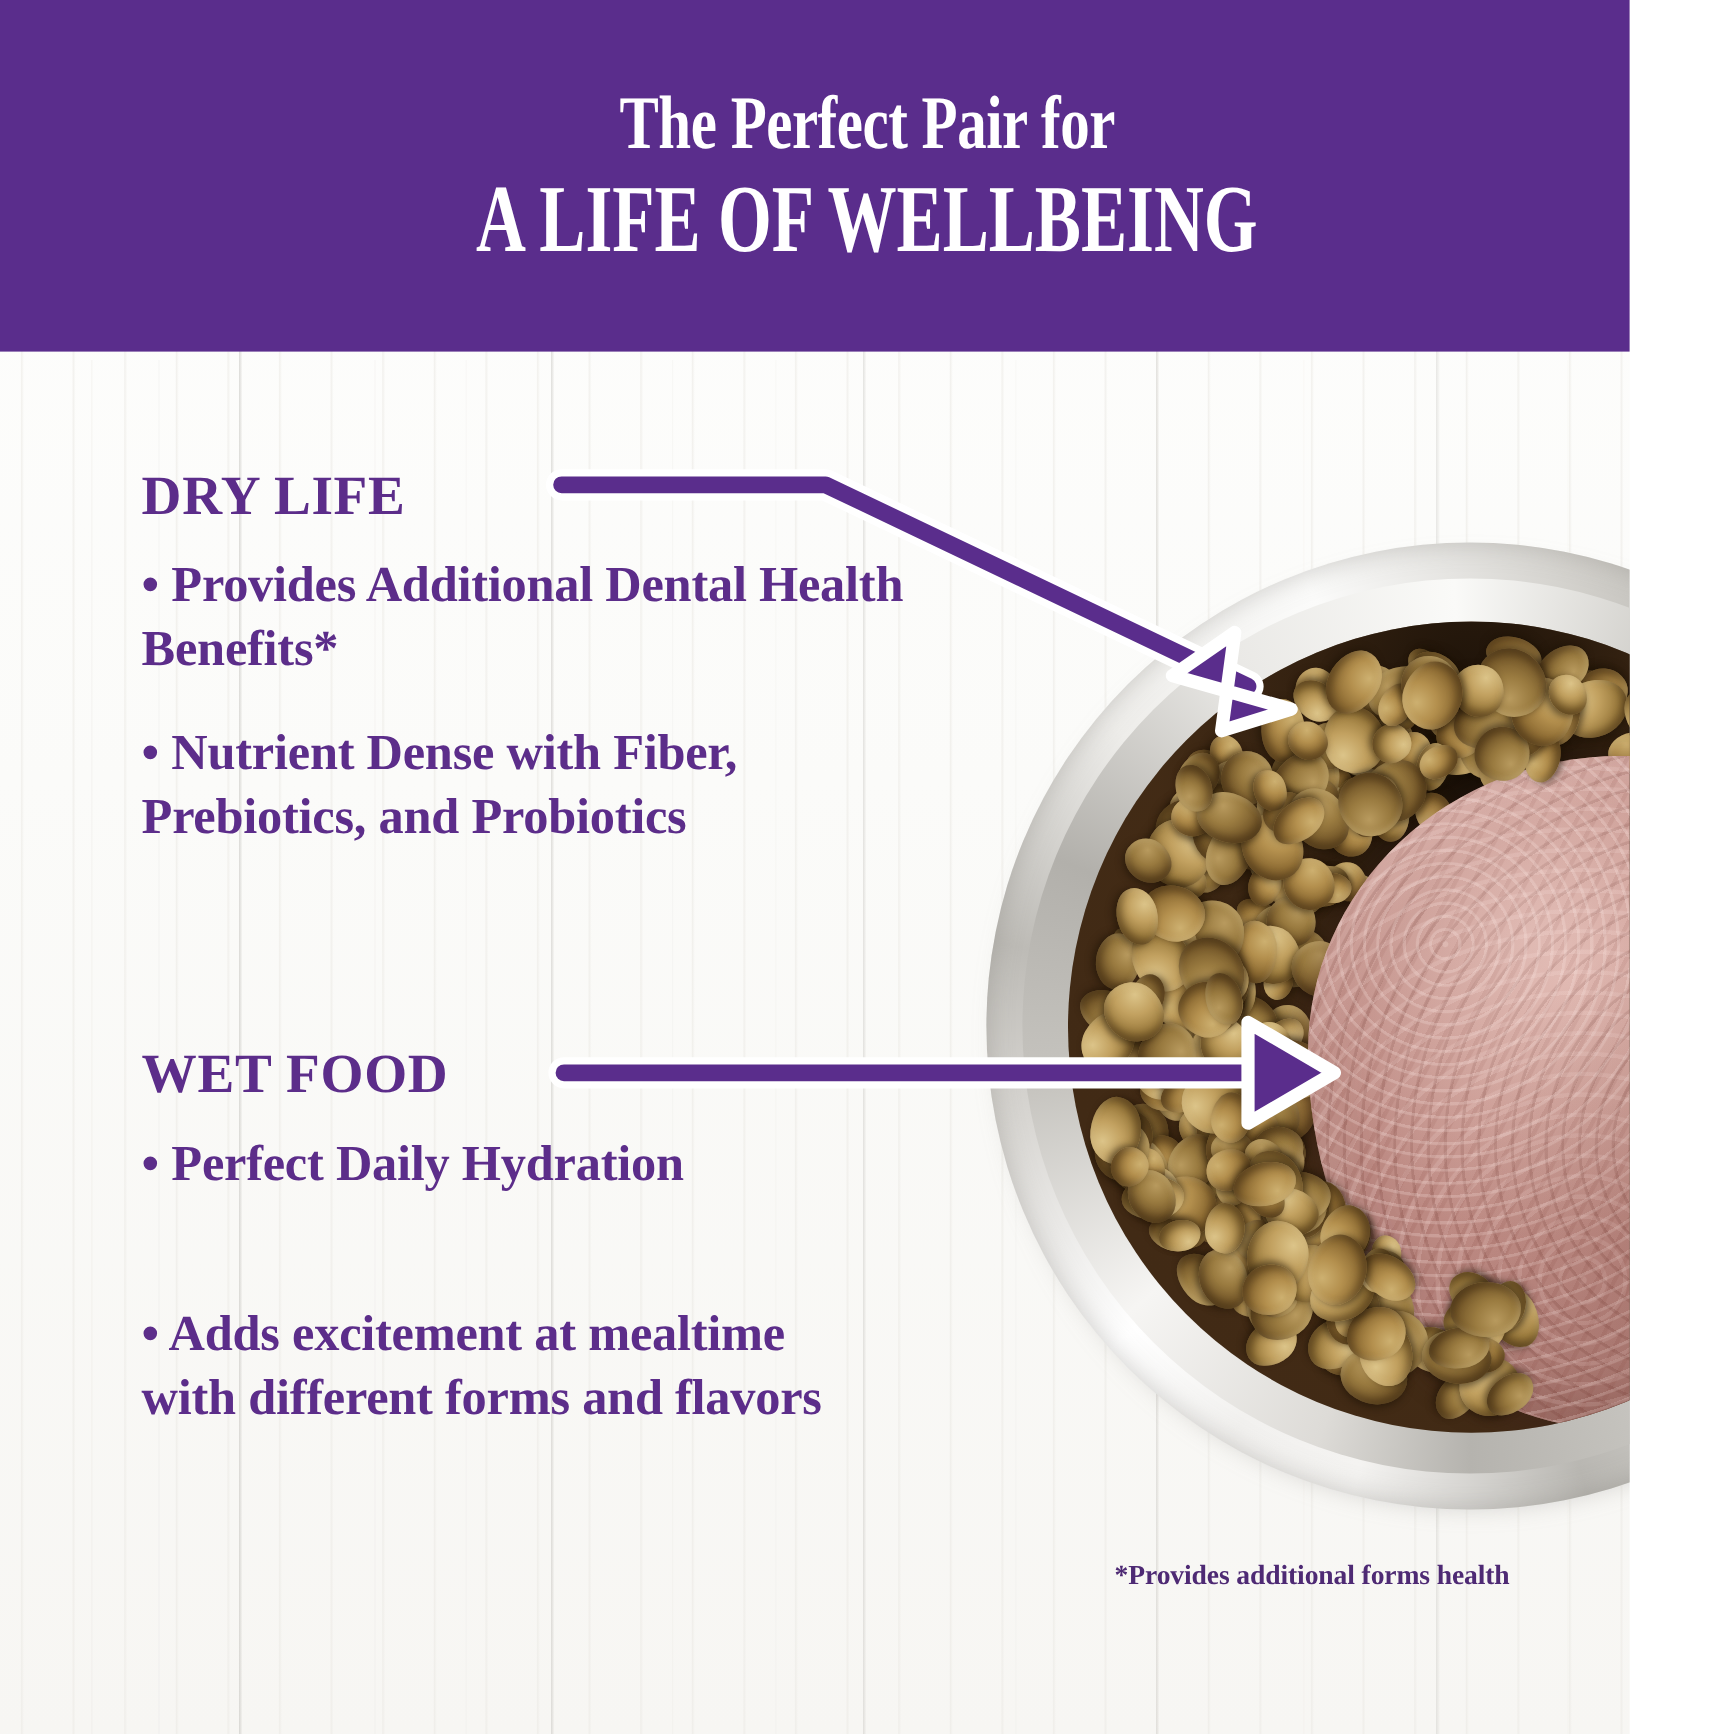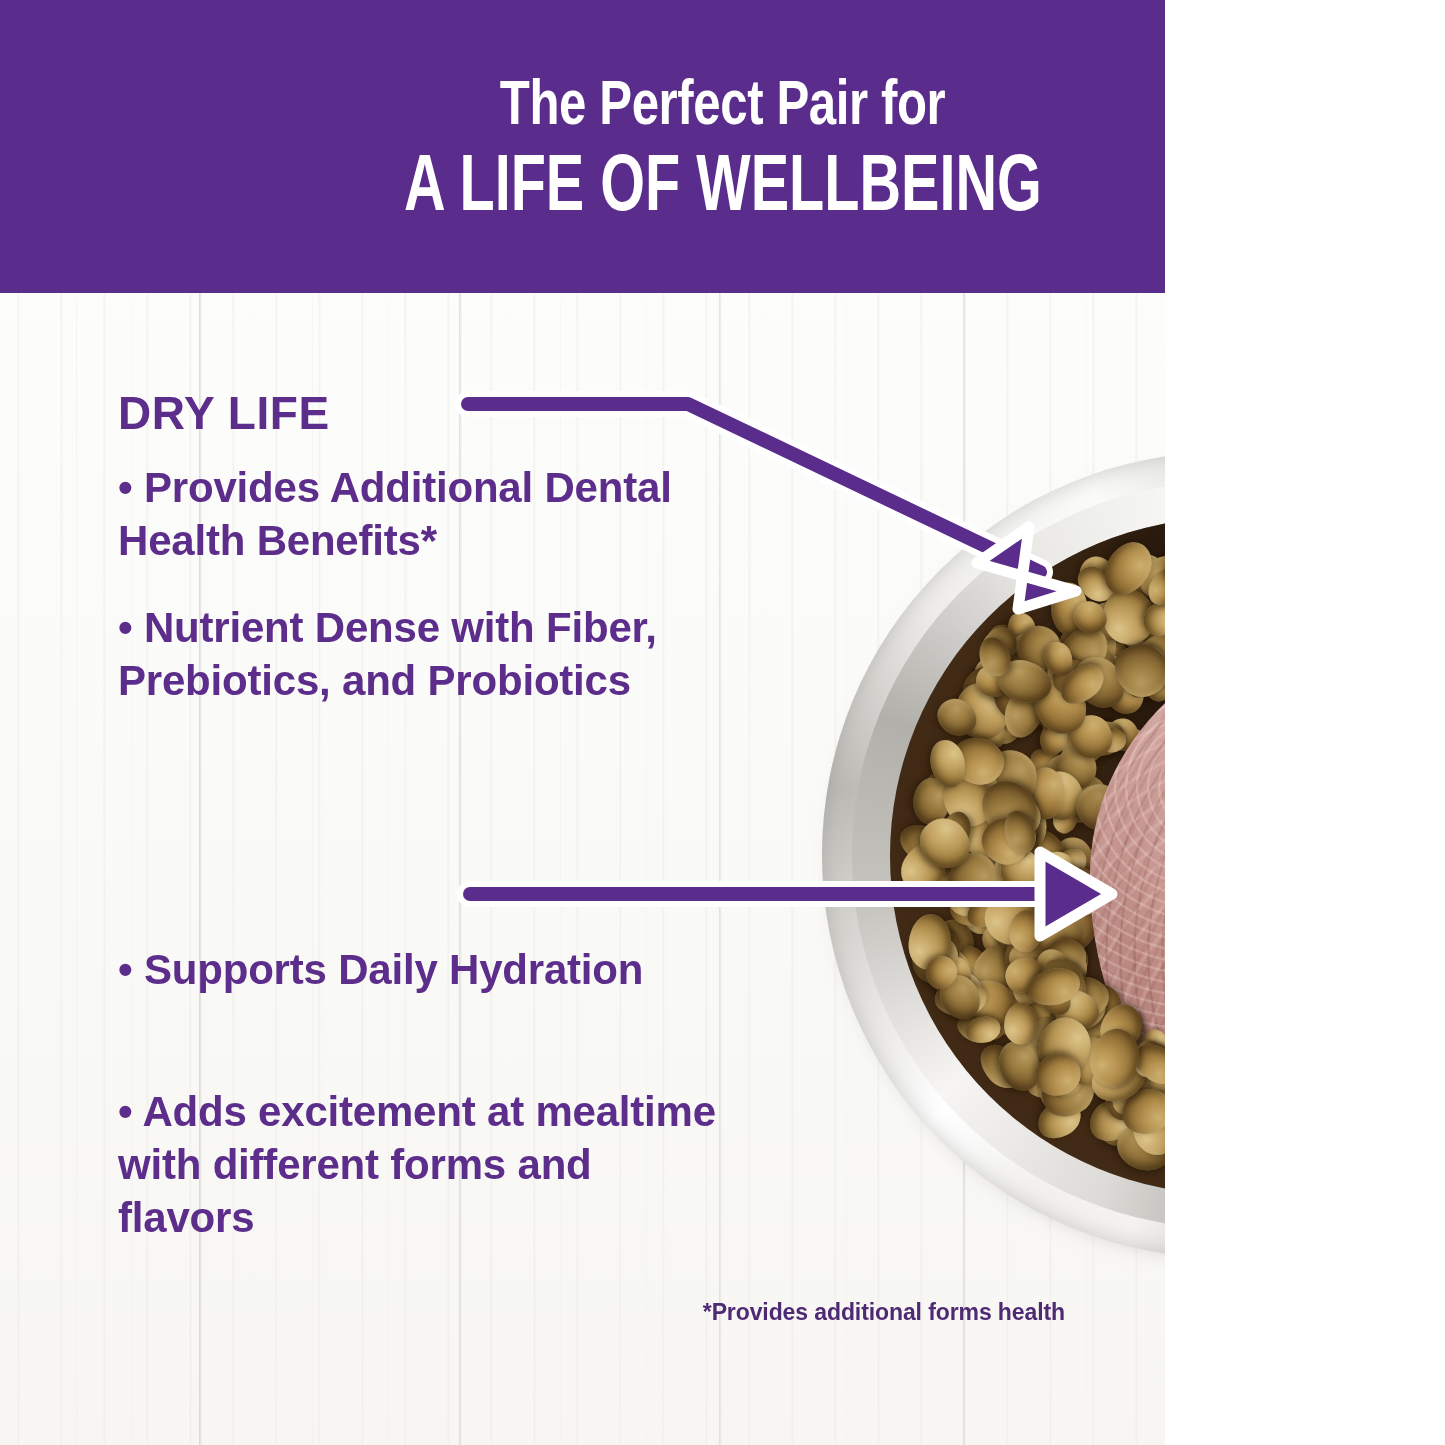--- a/index.html
+++ b/index.html
@@ -2,24 +2,24 @@
 <html><head>
 <meta charset="utf-8">
 <style>
   html, body {
     margin: 0;
     padding: 0;
     background: #ffffff;
   }
   #stage {
     position: relative;
-    width: 1165px;
+    width: 1358px;
     height: 1445px;
     overflow: hidden;
-    font-family: Liberation Sans, sans-serif;
+    font-family: Liberation Serif, serif;
     background: #fdfdfc;
   }
 
   
   .wood-bg {
     position: absolute;
     left: 0; top: 0;
     width: 1445px; height: 1445px;
     background:
       
@@ -546,21 +546,22 @@
           <div class="kb " style="left: 241.662px; top: 528.648px; width: 49.2666px; height: 33.9669px; transform: rotate(214deg);"></div>
           <div class="kb " style="left: 195.238px; top: 515.824px; width: 59.2915px; height: 47.9724px; transform: rotate(285deg);"></div>
         </div>
     </div>
   </div>
 
   <div class="col sec-title" id="dry-title">DRY LIFE</div>
   <div class="col bullet-block" id="dry-b2">• Nutrient Dense with Fiber, Prebiotics, and Probiotics</div>
   <div class="col bullet-block" id="dry-b1">• Provides Additional Dental Health Benefits*</div>
 
-  <div class="col bullet-block" id="wet-b1">• Supports Daily Hydration</div>
+  <div class="col sec-title" id="wet-title">WET FOOD</div>
+  <div class="col bullet-block" id="wet-b1">• Perfect Daily Hydration</div>
   <div class="col bullet-block" id="wet-b2">• Adds excitement at mealtime with different forms and flavors</div>
 
   <div class="footnote">
     <div>*Provides additional forms health</div>
   </div>
 
   <svg class="arrows" viewBox="0 0 1445 1445">
 
     <g>
       <path d="M 468 404 L 688 404 L 1040 572" fill="none" stroke="#ffffff" stroke-width="26" stroke-linecap="round" stroke-linejoin="round"></path>

